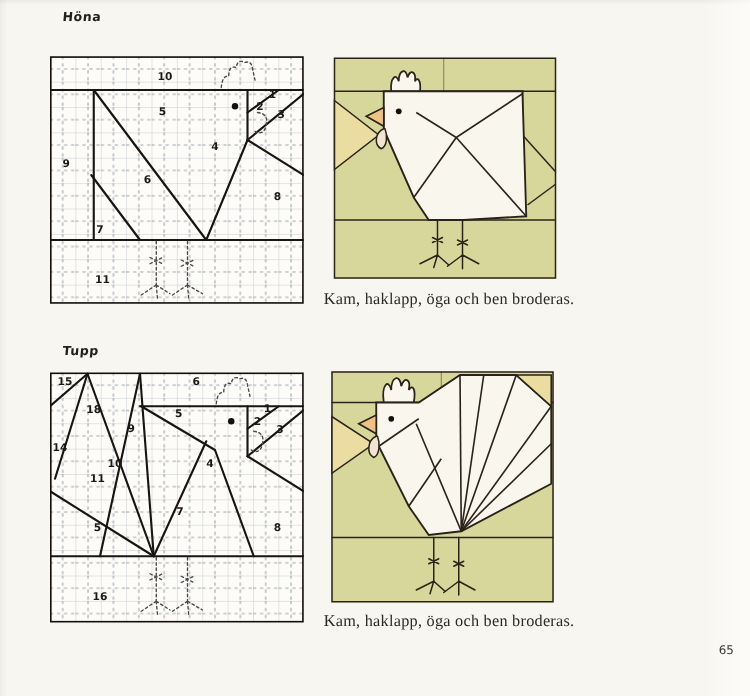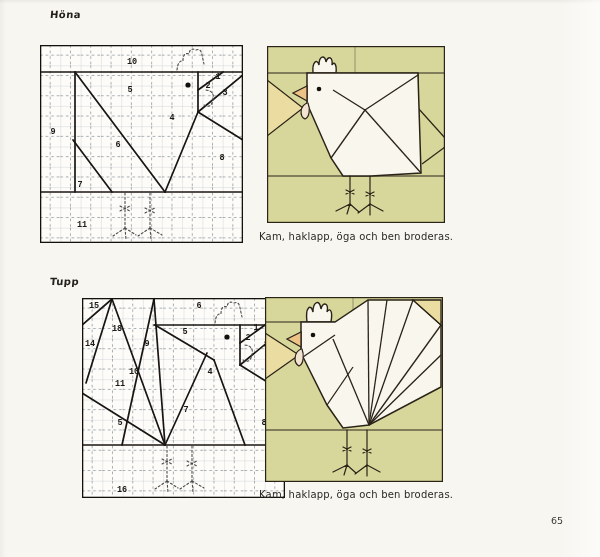--- a/index.html
+++ b/index.html
@@ -18,37 +18,37 @@
   }
   .section-label{
     position:absolute;
     font-size:10px;font-weight:bold;color:#23201b;
     letter-spacing:0.5px; transform:skewX(-5deg);
   }
   #hona-label{left:50px;top:9px;}
   #tupp-label{left:50px;top:276px;}
   .pattern{position:absolute;}
   #hen-pattern{left:40px;top:45px;width:203px;height:198px;}
-  #rooster-pattern{left:40px;top:298px;width:203px;height:228px;margin-left:42px;}
+  #rooster-pattern{left:40px;top:298px;width:203px;height:228px;}
   .pattern svg{position:absolute;left:0;top:0;}
   .nums{position:absolute;left:0;top:0;width:100%;height:100%;}
   .nums span{
     position:absolute;transform:translate(-50%,-50%);
-    font-size:8.5px;font-weight:bold;color:#1d1a15;line-height:1;font-family:Liberation Mono, monospace;
+    font-size:8.5px;font-weight:bold;color:#1d1a15;line-height:1;
   }
   .illo{position:absolute;}
   #hen-illo{left:267px;top:46px;width:178px;height:177px;}
   #rooster-illo{left:265px;top:297px;width:178px;height:185px;}
   .caption{
-    position:absolute;font-size:10px;color:#2c2a26;letter-spacing:0.2px;
+    position:absolute;font-size:13px;color:#2c2a26;letter-spacing:0.2px;font-family:Liberation Serif, serif;
   }
   #hen-caption{left:259px;top:231px;}
   #rooster-caption{left:259px;top:489px;}
   #page-number{
-    position:absolute;left:551px;top:515px;
+    position:absolute;left:575px;top:515px;
     font-size:9.5px;color:#3a3834;
   }
 </style>
 </head>
 <body>
 
 <div class="scan-shade"></div>
 
 <div class="section-label" id="hona-label">Höna</div>
 
@@ -194,29 +194,29 @@
     <rect x="0" y="0" width="203" height="200" fill="none" stroke="#14110d" stroke-width="2.6"></rect>
   </svg>
   <div class="nums">
       <span style="left: 12px; top: 8px;">15</span>
       <span style="left: 117px; top: 8px;">6</span>
       <span style="left: 35px; top: 31px;">18</span>
       <span style="left: 103px; top: 34px;">5</span>
       <span style="left: 174px; top: 30px;">1</span>
       <span style="left: 166px; top: 40px;">2</span>
       <span style="left: 184px; top: 47px;">3</span>
-      <span style="left: 8px; top: 46px;">14</span>
+      <span style="left: 8px; top: 61px;">14</span>
       <span style="left: 65px; top: 46px;">9</span>
       <span style="left: 52px; top: 74px;">10</span>
       <span style="left: 128px; top: 74px;">4</span>
       <span style="left: 38px; top: 86px;">11</span>
       <span style="left: 104px; top: 112px;">7</span>
       <span style="left: 38px; top: 125px;">5</span>
       <span style="left: 182px; top: 125px;">8</span>
-      <span style="left: 40px; top: 192px;">16</span>
+      <span style="left: 40px; top: 180px;">16</span>
     </div>
 </div>
 
 <div class="illo" id="rooster-illo">
   <svg width="178" height="185" viewBox="0 0 178 185">
     <rect x="0" y="0" width="178" height="185" fill="#d8d79b"></rect>
 
     <g stroke="#2a2318" stroke-width="1.2" fill="none">
       <path d="M0,25 H178"></path>
       <path d="M0,133 H178"></path>

